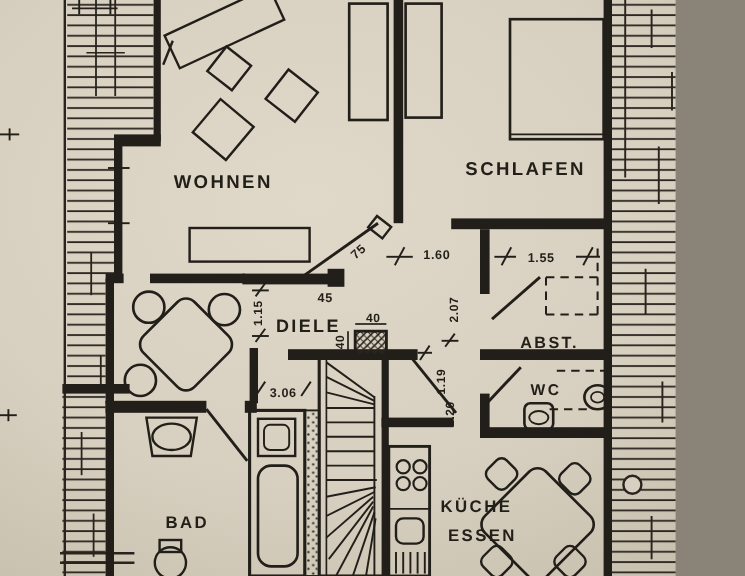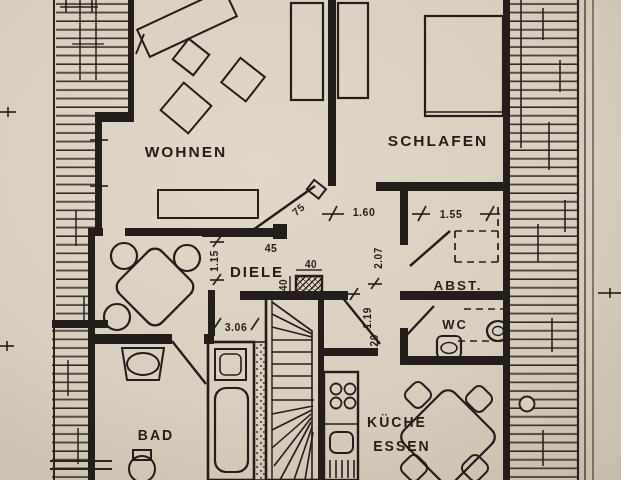--- a/index.html
+++ b/index.html
@@ -1,16 +1,16 @@
 <!DOCTYPE html>
 <html><head>
 <meta charset="utf-8">
 <style>
   html,body{margin:0;padding:0;background:#8a8478;}
-  .stage{position:relative;width:621px;height:480px;overflow:hidden;
+  .stage{position:relative;width:563px;height:480px;overflow:hidden;
          font-family:"Liberation Sans",sans-serif;text-align:right;}
   svg{display:block;}
   text{fill:#221e18;font-family:"Liberation Sans","DejaVu Sans",sans-serif;}
   .room-label{font-weight:bold;letter-spacing:2px;}
   .dim-label{font-weight:bold;letter-spacing:.5px;}
 </style>
 </head>
 <body>
 
 <div class="stage">

